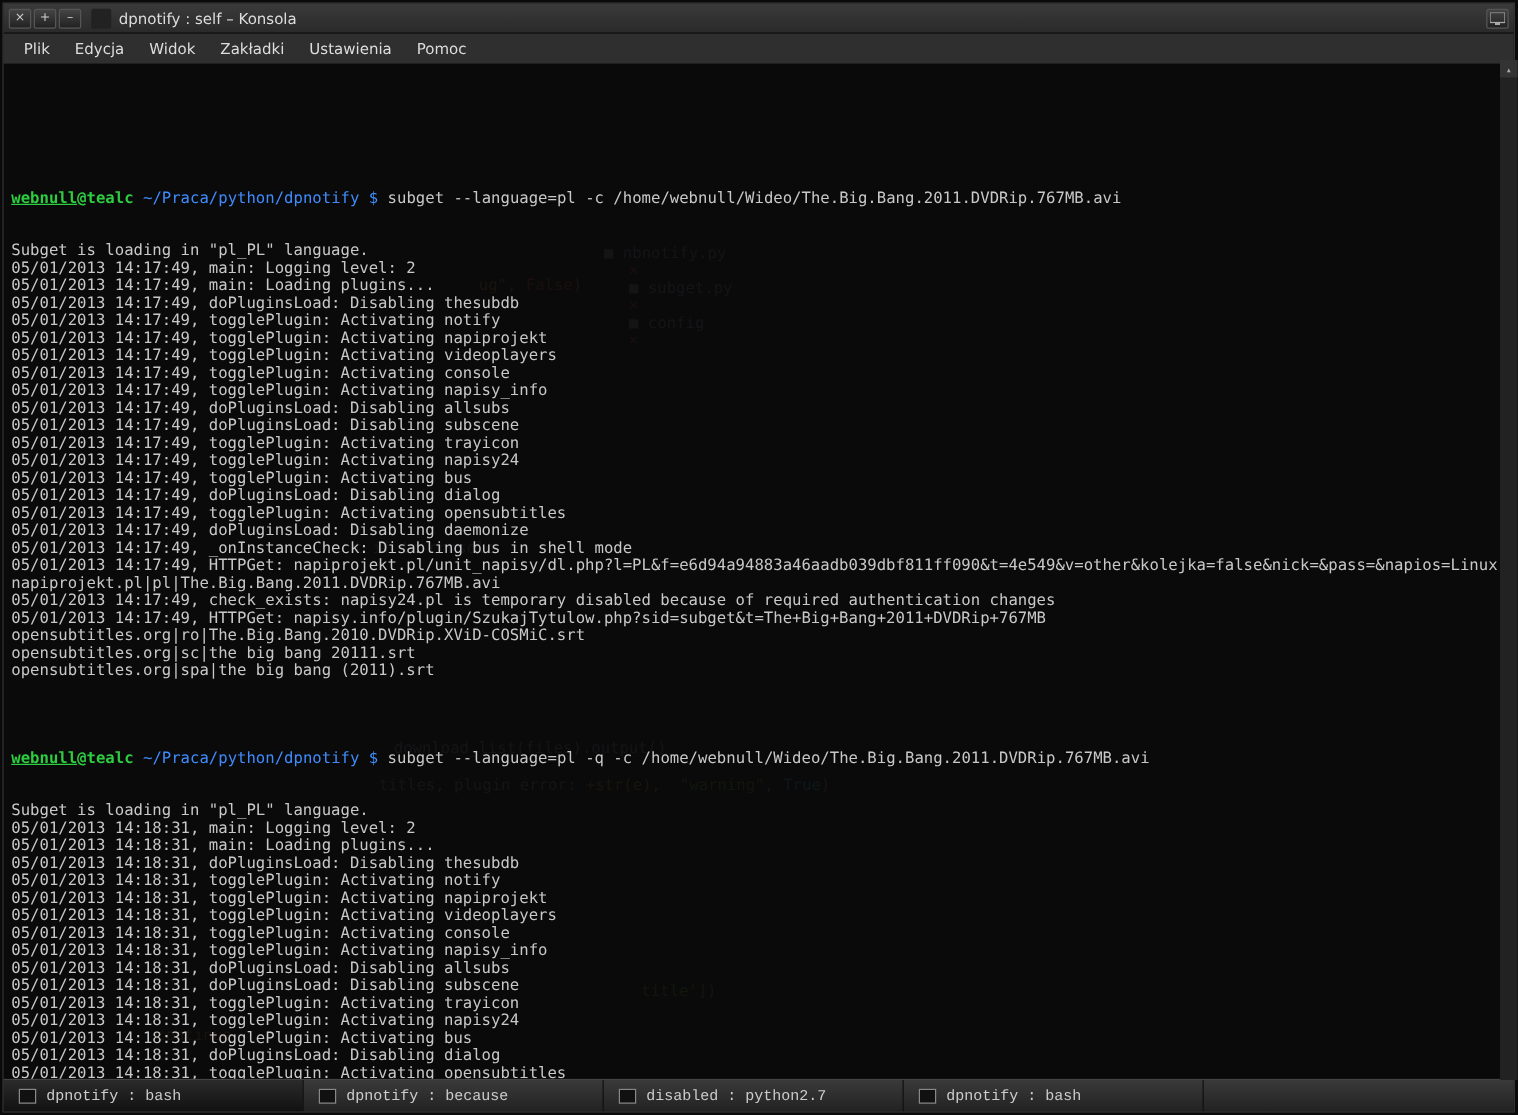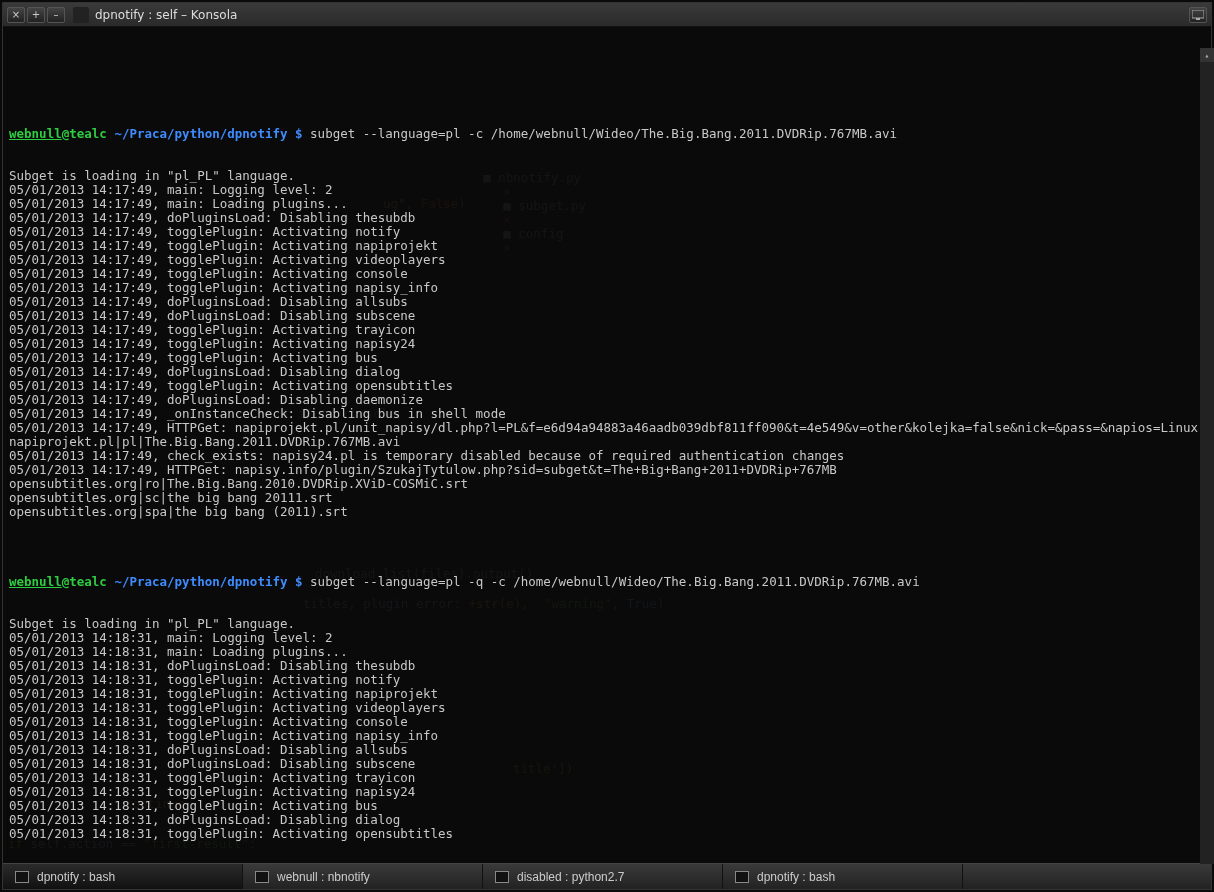--- a/index.html
+++ b/index.html
@@ -94,28 +94,28 @@
   background: #222;
 }
 .scrollbar-btn {
   width: 14px; height: 14px;
   background: #333;
   display:flex;align-items:center;justify-content:center;
   font-size: 8px; color: #aaa;
 }
 .user { color: #2ecc40; font-weight: bold; text-decoration: underline; }
 .host { color: #2ecc40; font-weight: bold; }
-.path { color: #3f8cff; font-weight: bold; }
+.path { color: #3f8cff; font-weight: normal; }
 .cmd { color: #c8c8c8; margin-top: 12px; }
 .taskbar {
   height: 26px;
   background: linear-gradient(to bottom,#3a3a3a,#222);
   display: flex;
   align-items: stretch;
-  font-family: Liberation Sans, sans-serif;
+  font-family: Liberation Mono, monospace;
   font-size: 12px;
   border-top:1px solid #444;
 }
 .task {
   display: flex; align-items: center;
   padding: 0 12px;
   gap: 8px;
   border-right: 1px solid #111;
   color: #ccc;
   min-width: 240px;
@@ -144,20 +144,28 @@
     <div class="title-icon"></div>
     <span>dpnotify : self – Konsola</span>
     <div class="status-icon">
       <svg width="12" height="10" viewBox="0 0 12 10">
           <rect x="0" y="0" width="12" height="8" fill="none" stroke="#aaa"></rect>
           <rect x="4" y="8" width="4" height="2" fill="#aaa"></rect>
         </svg>
     </div>
   </div>
 
+  <div class="menubar">
+    <div class="menu-item">Plik</div>
+    <div class="menu-item">Edycja</div>
+    <div class="menu-item">Widok</div>
+    <div class="menu-item">Zakładki</div>
+    <div class="menu-item">Ustawienia</div>
+    <div class="menu-item">Pomoc</div>
+  </div>
 
   <div class="terminal">
 
     
     <div class="bg-ghost">
       <div style="position:absolute;top:130px;left:420px">
         <span style="color:#888">■ </span><span>nbnotify.py</span>
         <span style="margin-left:20px;color:#c44">×</span>
         <span style="margin-left:20px;color:#888">■ </span><span>subget.py</span>
         <span style="margin-left:20px;color:#c44">×</span>
@@ -186,21 +194,21 @@
     
   </div>
 
   <div class="taskbar">
     <div class="task active">
       <div class="task-icon"></div>
       <span>dpnotify : bash</span>
     </div>
     <div class="task">
       <div class="task-icon"></div>
-      <span>webnull : nbnotify</span>
+      <span>dpnotify : because</span>
     </div>
     <div class="task">
       <div class="task-icon"></div>
       <span>disabled : python2.7</span>
     </div>
     <div class="task">
       <div class="task-icon"></div>
       <span>dpnotify : bash</span>
     </div>
   </div>

